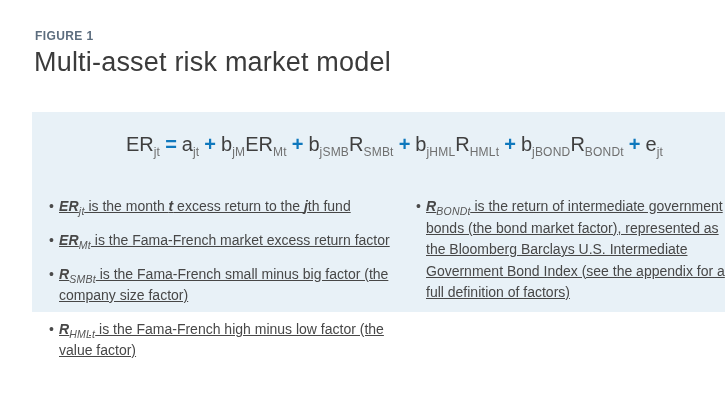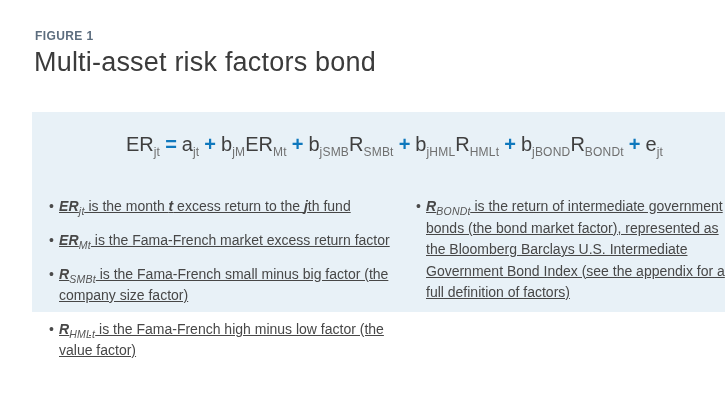--- a/index.html
+++ b/index.html
@@ -61,21 +61,21 @@
   .btext{flex:1;text-decoration:underline;}
   .bvar{font-style:italic;font-weight:700;letter-spacing:.2px;}
   .bvar sub{font-weight:400;font-size:10.5px;line-height:0;color:#555555;}
   .bem{font-style:italic;font-weight:700;}
 </style>
 </head>
 <body>
 
 <div class="page">
   <div class="figure-label">FIGURE 1</div>
-  <h1 class="title">Multi-asset risk factors bond</h1>
+  <h1 class="title">Multi-asset risk market model</h1>
 
   <div class="panel">
     <div class="formula"><span class="term">ER<sub>jt</sub></span><span class="op">=</span><span class="term">a<sub>jt</sub></span><span class="op">+</span><span class="term">b<sub>jM</sub></span><span class="term">ER<sub>Mt</sub></span><span class="op">+</span><span class="term">b<sub>jSMB</sub></span><span class="term">R<sub>SMBt</sub></span><span class="op">+</span><span class="term">b<sub>jHML</sub></span><span class="term">R<sub>HMLt</sub></span><span class="op">+</span><span class="term">b<sub>jBOND</sub></span><span class="term">R<sub>BONDt</sub></span><span class="op">+</span><span class="term">e<sub>jt</sub></span></div>
     <div class="cols">
       <ul class="col col-left">
           <li>
             <span class="dot">•</span>
             <span class="btext"><i class="bvar">ER<sub>jt</sub></i> is the month <i class="bem">t</i> excess return to the <i class="bem">j</i>th fund</span>
           </li>
           <li>

